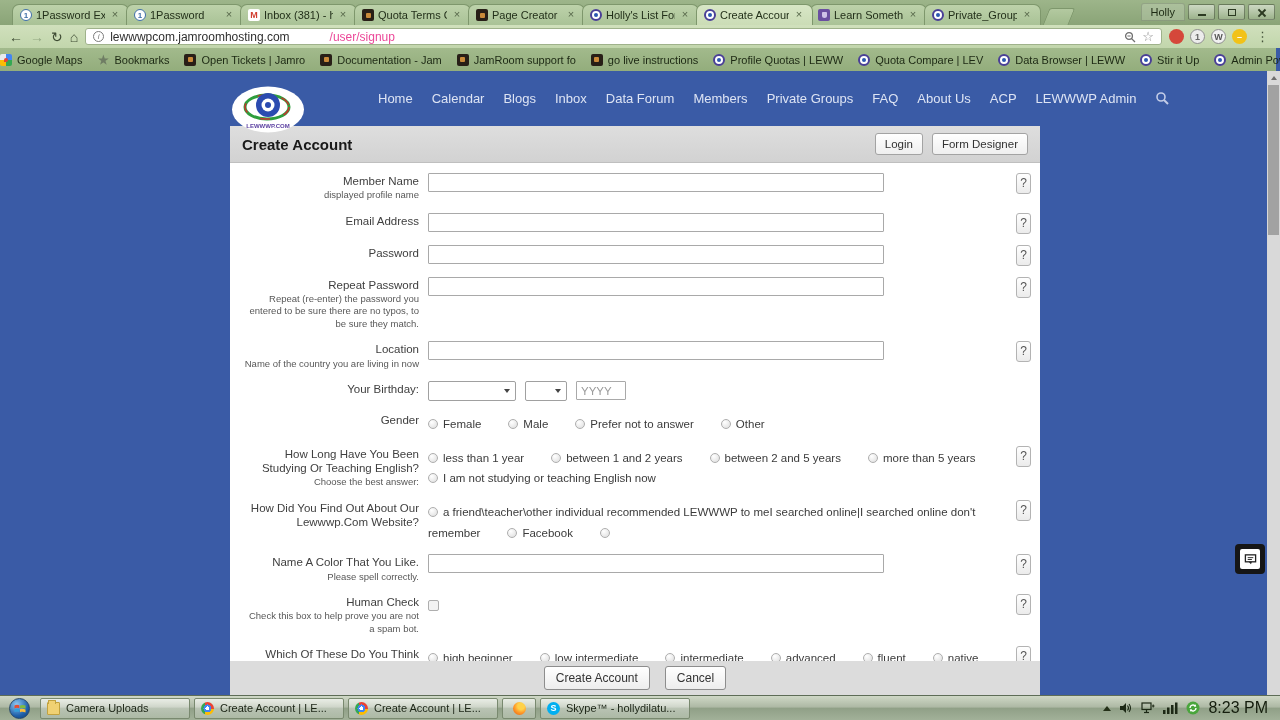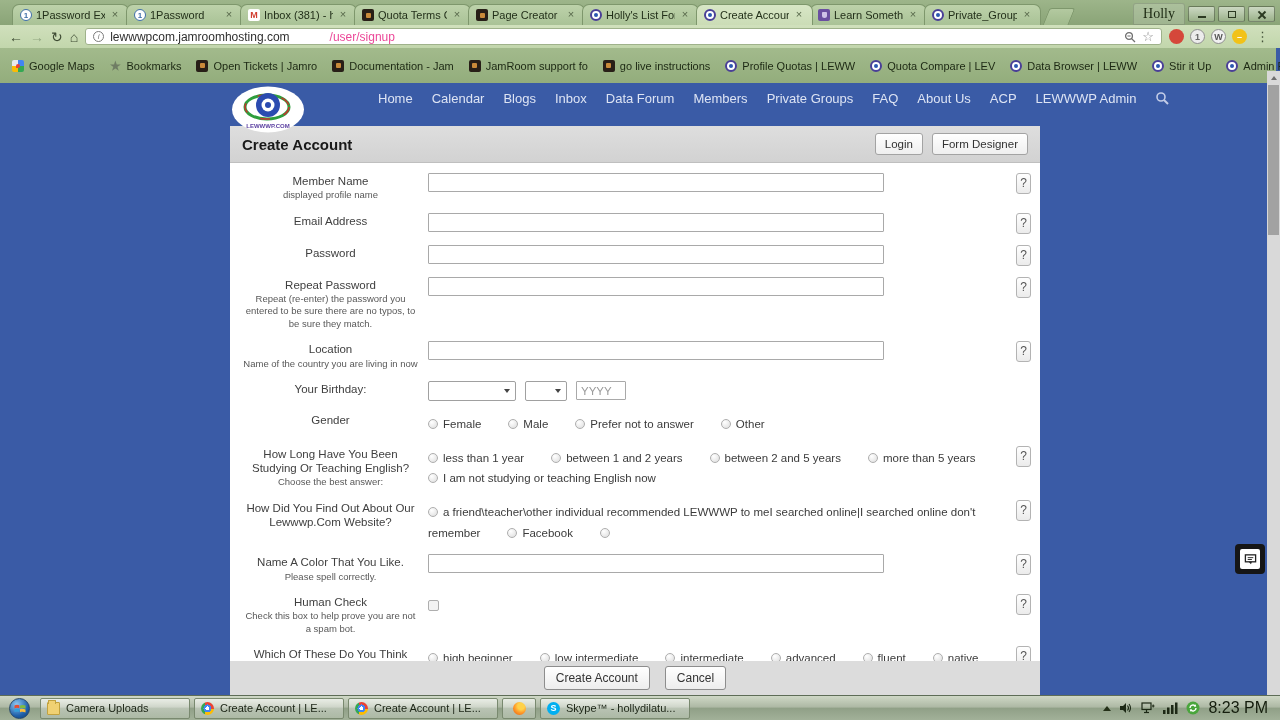--- a/index.html
+++ b/index.html
@@ -13,22 +13,22 @@
   .tab { width:117px; height:21px; display:flex; align-items:center; gap:4px; padding:0 7px;
     background:linear-gradient(#bdd2aa,#a9c296); border:1px solid #7e976c; border-bottom:none;
     border-radius:7px 7px 0 0; margin-right:-3px; position:relative; }
   .tab.active { background:linear-gradient(#d8e6c6,#cbdcb6); z-index:2; }
   .tab-title { flex:1; font-size:11px; color:#23301a; white-space:nowrap; overflow:hidden; }
   .tab-close { width:12px; height:12px; font-size:11px; line-height:11px; text-align:center; color:#57684a; }
   .tab-close::before { content:"×"; }
   .newtab-stub { width:26px; height:17px; margin-left:8px; background:linear-gradient(#b3c9a0,#a0ba8c);
     border:1px solid #7e976c; border-bottom:none; transform:skewX(-22deg); border-radius:3px 3px 0 0; }
   .win-controls { position:absolute; right:5px; top:3px; display:flex; align-items:center; gap:3px; }
-  .holly-label { font-size:14px; color:#1d2a13; padding:2px 9px; background:rgba(255,255,255,.18);
-    border:1px solid rgba(0,0,0,.15); border-radius:3px 3px 0 0;font-family:Liberation Serif, serif; }
+  .holly-label { font-size:11px; color:#1d2a13; padding:2px 9px; background:rgba(255,255,255,.18);
+    border:1px solid rgba(0,0,0,.15); border-radius:3px 3px 0 0; }
   .win-btn { width:27px; height:16px; background:linear-gradient(rgba(255,255,255,.5),rgba(255,255,255,.12));
     border:1px solid rgba(30,45,20,.45); border-radius:2px; display:flex; align-items:center; justify-content:center; }
   .glyph-min { width:8px; height:2px; background:#2c3a22; margin-top:6px; }
   .glyph-max { width:8px; height:7px; border:1.5px solid #2c3a22; }
   .glyph-close { position:relative; width:9px; height:9px; }
   .glyph-close::before,.glyph-close::after { content:""; position:absolute; left:4px; top:0; width:1.8px; height:10px; background:#2c3a22; }
   .glyph-close::before { transform:rotate(45deg);} .glyph-close::after { transform:rotate(-45deg);}
 
   
   .toolbar { position:absolute; top:25px; left:0; right:0; height:23px;
@@ -46,23 +46,23 @@
   .star-icon { font-size:13px; color:#8a8a8a; line-height:1; }
   .ext { width:15px; height:15px; border-radius:50%; flex:none; font-size:9px; font-weight:bold;
     display:flex; align-items:center; justify-content:center; }
   .ext-red { background:#d5473a; color:#fff; }
   .ext-1p { background:#ececec; border:1px solid #8e8e8e; color:#666; }
   .ext-w { background:#f1f1f1; border:1px solid #8e8e8e; color:#555; }
   .ext-yellow { background:#f2c218; color:#fff; }
   .menu-dots { font-size:13px; color:#44523a; padding:0 2px; }
 
   
-  .bmbar { position:absolute; top:48px; left:0; right:4px; height:35px;
+  .bmbar { position:absolute; top:48px; left:0; right:4px; height:23px;
     background:linear-gradient(#a2ba8c,#93ad7c); display:flex; align-items:center; gap:15px;
-    padding:0 12px; z-index:28; }
+    padding:0 0; z-index:28; }
   .bm { display:flex; align-items:center; gap:5px; font-size:11px; color:#1c2813; white-space:nowrap; }
   .fi { width:12px; height:12px; flex:none; display:inline-flex; align-items:center; justify-content:center;
     font-size:9px; font-weight:bold; }
   .fi-gmail { background:#fff; color:#d23f31; border-radius:2px; }
   .fi-jamroom { background:#281f17; border-radius:2px; position:relative; }
   .fi-jamroom::after { content:""; width:5px; height:5px; background:#c98a3a; border-radius:1px; }
   .fi-lewwwp { background:#fff; border:2px solid #4a3f97; border-radius:50%; position:relative; }
   .fi-lewwwp::after { content:""; width:4px; height:4px; background:#2b57b0; border-radius:50%; }
   .fi-purple { background:#6a4fa0; border-radius:2px; position:relative; }
   .fi-purple::after { content:""; width:5px; height:6px; background:#cfc3e8; border-radius:1px 1px 3px 3px; }
@@ -88,21 +88,21 @@
   .content { position:absolute; left:230px; top:55px; width:810px; bottom:0; background:#fff; overflow:hidden; }
   .content-header { height:37px; background:linear-gradient(#dedede,#d2d2d2); border-bottom:1px solid #bfbfbf;
     display:flex; align-items:center; padding:0 12px; }
   .content-title { font-size:15px; font-weight:bold; color:#191919; font-family:"Liberation Sans",sans-serif; }
   .hdr-btns { margin-left:auto; display:flex; gap:9px; }
   .hdr-btn { font-size:11.5px; color:#333; padding:4px 9px; background:linear-gradient(#fff,#efefef);
     border:1px solid #a3a3a3; border-radius:3px; }
 
   .form { padding-top:10px; }
   .frow { display:flex; margin-bottom:11px; }
-  .frow-label { width:198px; flex:none; text-align:center; padding-right:9px; padding-top:1px;padding-left:12px; }
+  .frow-label { width:198px; flex:none; text-align:right; padding-right:9px; padding-top:1px;padding-left:12px; }
   .flabel { font-size:11.5px; color:#404040; line-height:1.25; }
   .fsub { font-size:9.5px; color:#585858; line-height:1.3; margin-top:1px; }
   .frow-field { flex:1; min-width:0; padding-right:6px; }
   .frow-help { width:30px; flex:none; display:flex; justify-content:flex-end; padding-right:9px; }
   .help-btn { width:15px; height:21px; border:1px solid #b3b3b3; border-radius:3px;
     background:linear-gradient(#fff,#ebebeb); color:#555; font-size:12px; line-height:19px; text-align:center; }
   .text-input { width:456px; height:19px; border:1px solid #a9a9a9; border-radius:1px; background:#fff; }
   .radio-flow { font-size:11.5px; color:#3b3b3b; line-height:1.8; padding-top:2px; }
   .radio-opt { display:inline; margin-right:27px; white-space:normal; }
   .radio { display:inline-block; width:10px; height:10px; border:1px solid #aeaeae; border-radius:50%;

